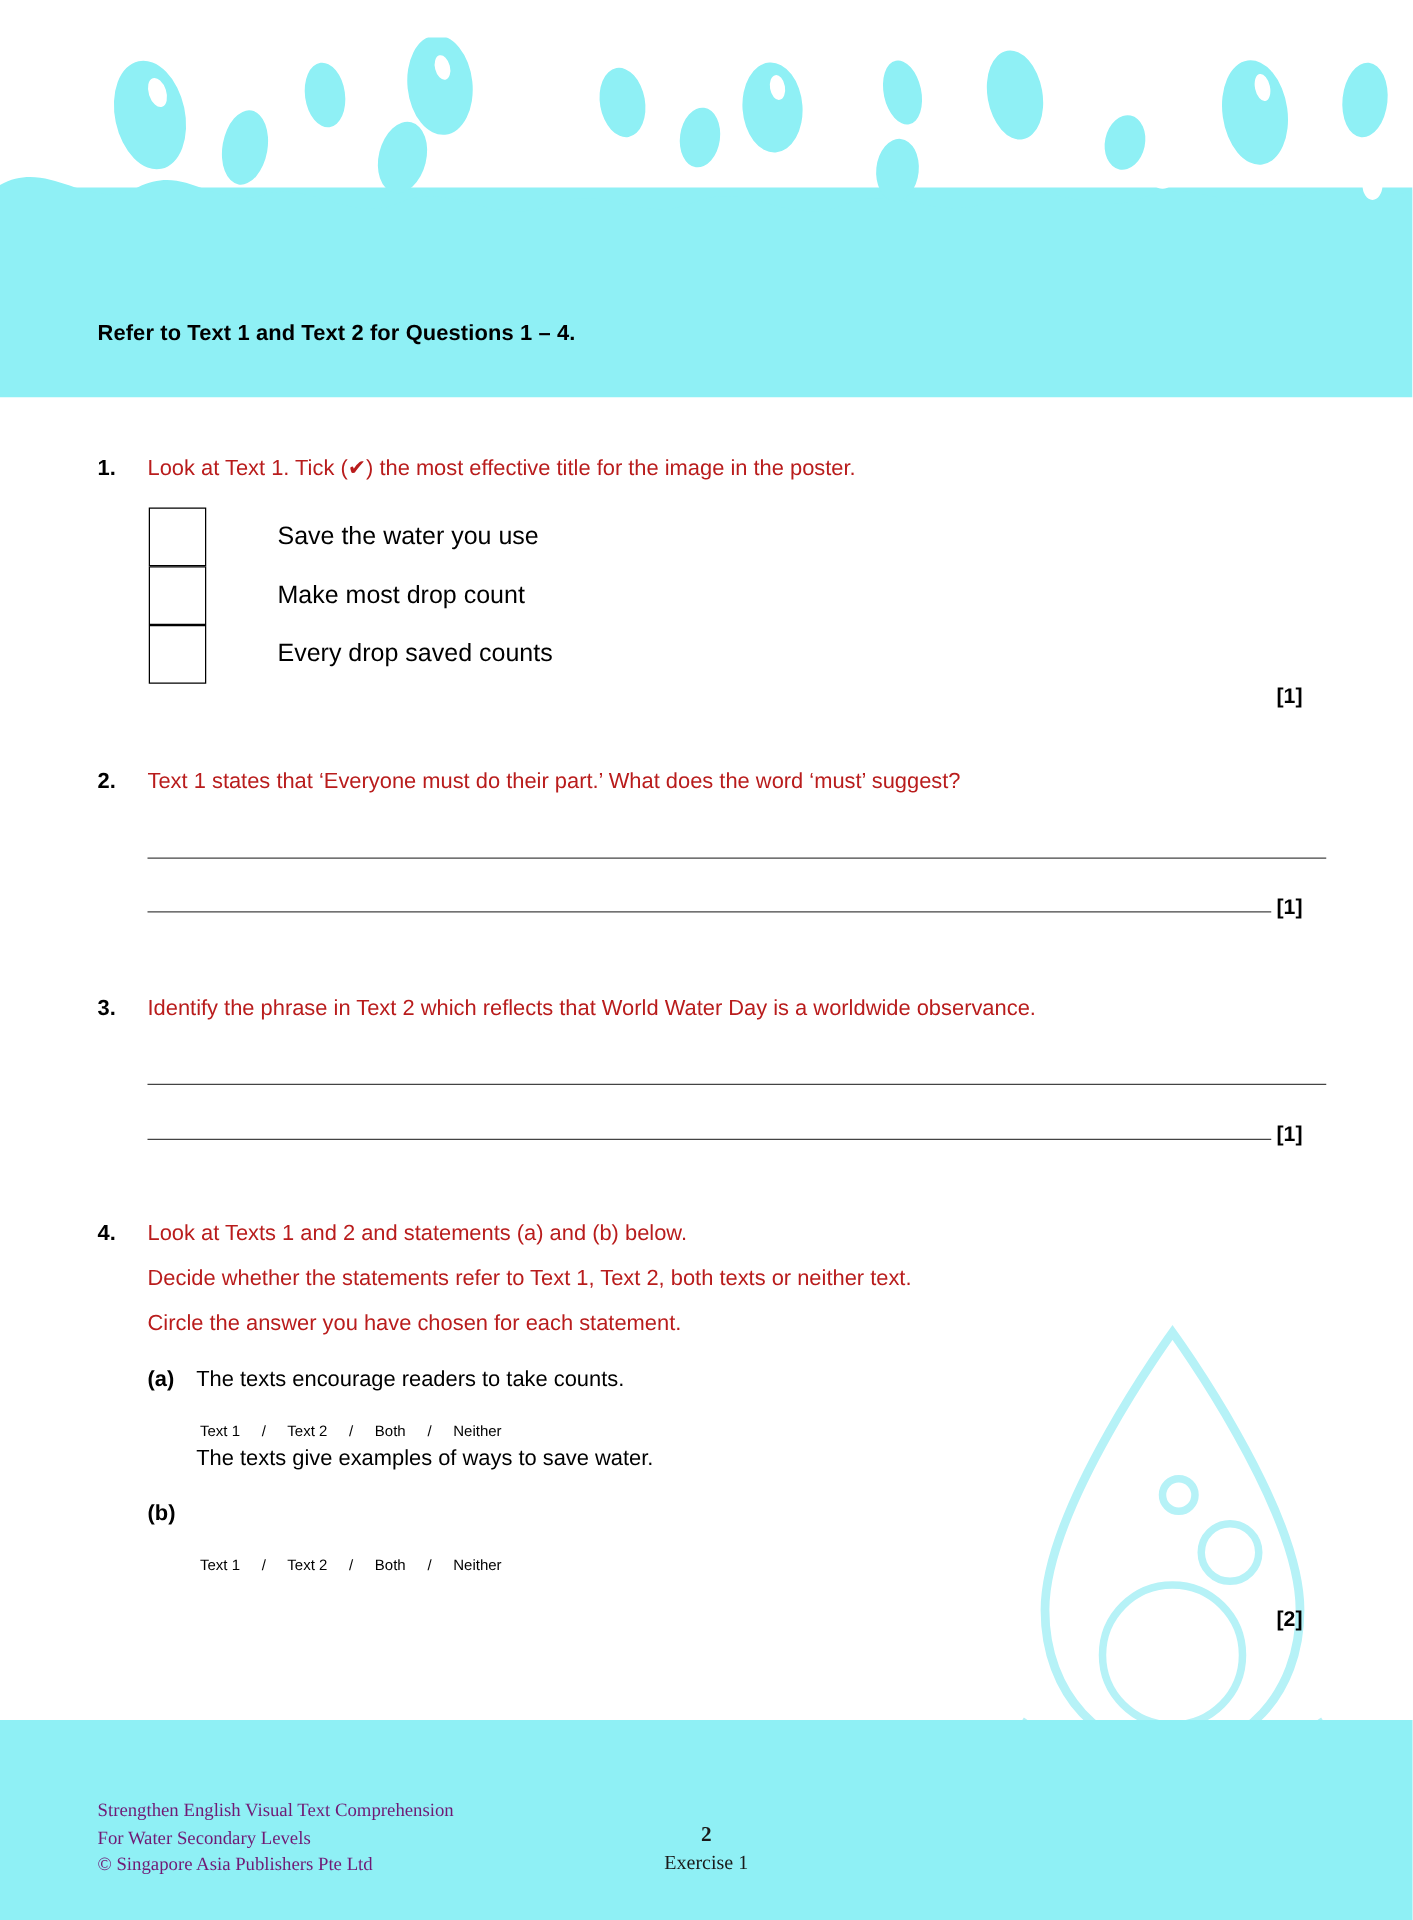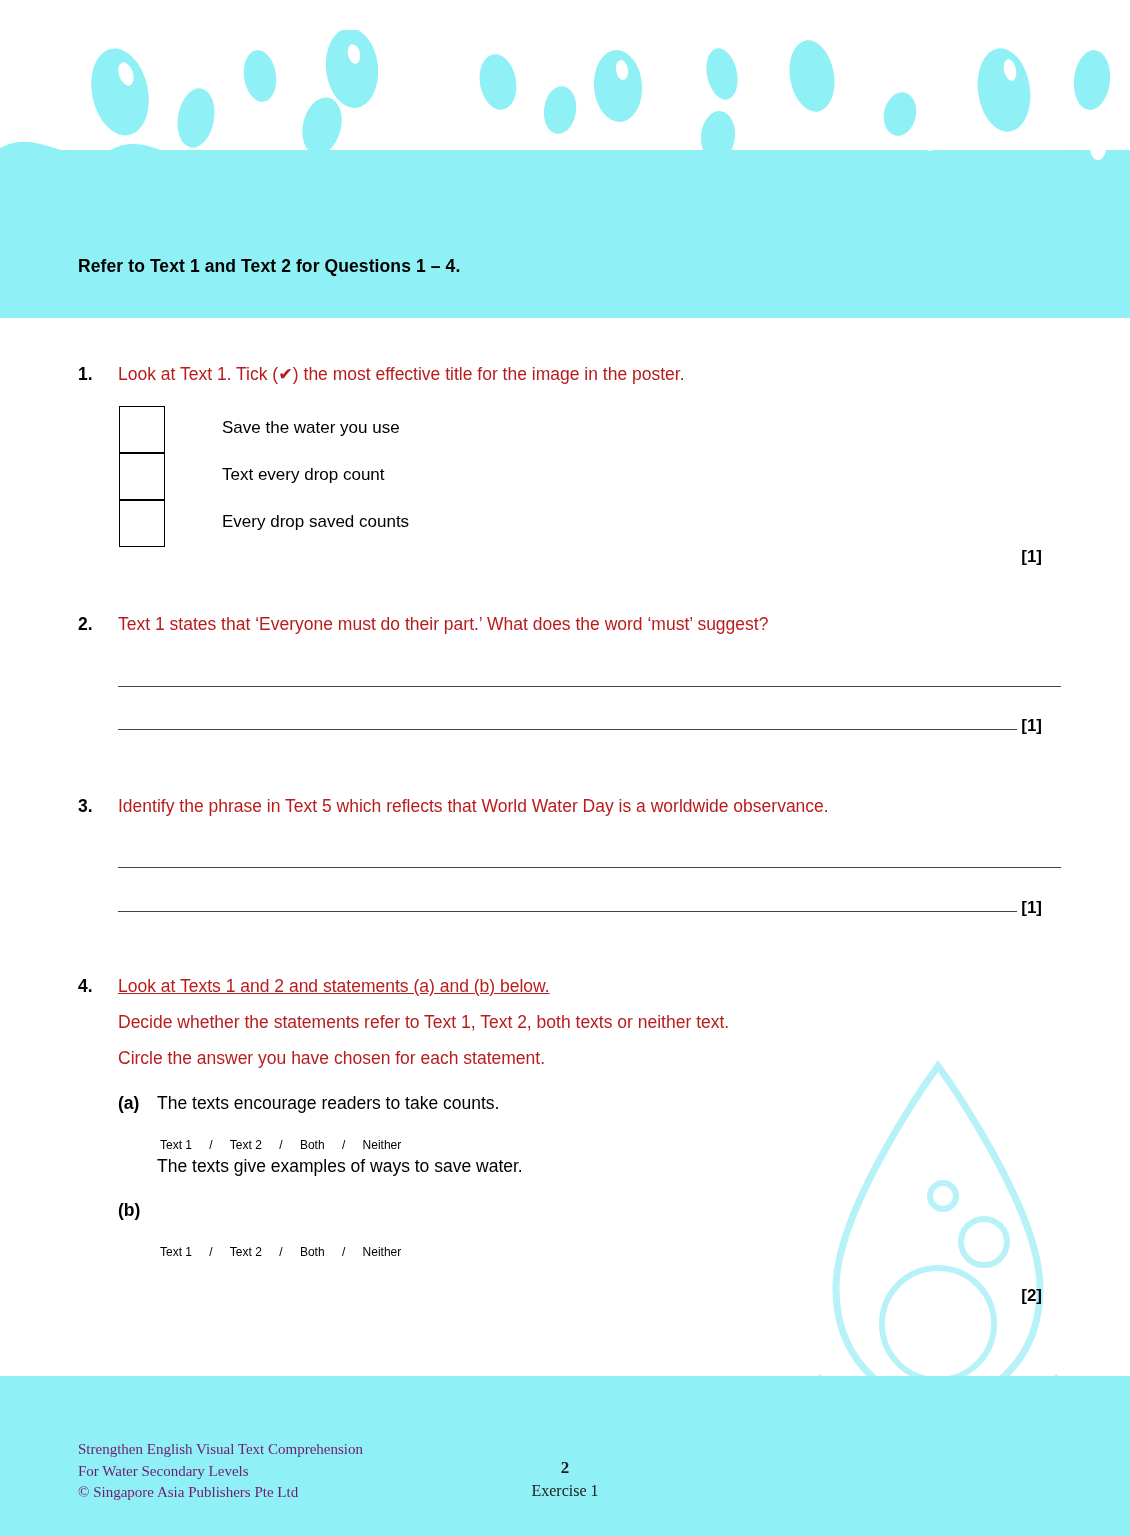--- a/index.html
+++ b/index.html
@@ -91,21 +91,21 @@
     left: 119px;
     width: 46px;
     height: 47px;
     border: 1.6px solid #000;
     background: #fff;
     box-sizing: border-box;
   }
   .optlabel {
     position: absolute;
     left: 222px;
-    font-size: 17px;
+    font-size: 20px;
     color: #000;
     white-space: nowrap;
   }
 
   
   .rule {
     position: absolute;
     height: 0;
     border-bottom: 1.3px solid #444;
   }
@@ -230,45 +230,45 @@
 
   <div class="q">
     <div class="qnum" style="top:46px;">1.</div>
     <div class="qtext" style="top:46px;">Look at Text 1. Tick (✔) the most effective title for the image in the poster.</div>
 
     <div class="tickbox" style="top:88px;"></div>
     <div class="tickbox" style="top:135px;"></div>
     <div class="tickbox" style="top:182px;"></div>
 
     <div class="optlabel" style="top:100px;">Save the water you use</div>
-    <div class="optlabel" style="top:147px;">Text every drop count</div>
+    <div class="optlabel" style="top:147px;">Make most drop count</div>
     <div class="optlabel" style="top:194px;">Every drop saved counts</div>
 
     <div class="marks" style="top:229px;">[1]</div>
   </div>
 
   <div class="q">
     <div class="qnum" style="top:296px;">2.</div>
     <div class="qtext" style="top:296px;">Text 1 states that ‘Everyone must do their part.’ What does the word ‘must’ suggest?</div>
     <div class="rule" style="left:118px; width:943px; top:368px;"></div>
     <div class="rule" style="left:118px; width:899px; top:411px;"></div>
     <div class="marks" style="top:398px;">[1]</div>
   </div>
 
   <div class="q">
     <div class="qnum" style="top:478px;">3.</div>
-    <div class="qtext" style="top:478px;">Identify the phrase in Text 5 which reflects that World Water Day is a worldwide observance.</div>
+    <div class="qtext" style="top:478px;">Identify the phrase in Text 2 which reflects that World Water Day is a worldwide observance.</div>
     <div class="rule" style="left:118px; width:943px; top:549px;"></div>
     <div class="rule" style="left:118px; width:899px; top:593px;"></div>
     <div class="marks" style="top:580px;">[1]</div>
   </div>
 
   <div class="q">
     <div class="qnum" style="top:658px;">4.</div>
-    <div class="qtext" style="top:658px;text-decoration:underline;">Look at Texts 1 and 2 and statements (a) and (b) below.</div>
+    <div class="qtext" style="top:658px;">Look at Texts 1 and 2 and statements (a) and (b) below.</div>
     <div class="qtext" style="top:694px;">Decide whether the statements refer to Text 1, Text 2, both texts or neither text.</div>
     <div class="qtext" style="top:730px;">Circle the answer you have chosen for each statement.</div>
 
     <div class="sublabel" style="top:775px;">(a)</div>
     <div class="subtext" style="top:775px;">The texts encourage readers to take counts.</div>
     <div class="choices" style="top:820px;">
       <span>Text 1</span>
       <span class="sep">/</span>
       <span>Text 2</span>
       <span class="sep">/</span>

